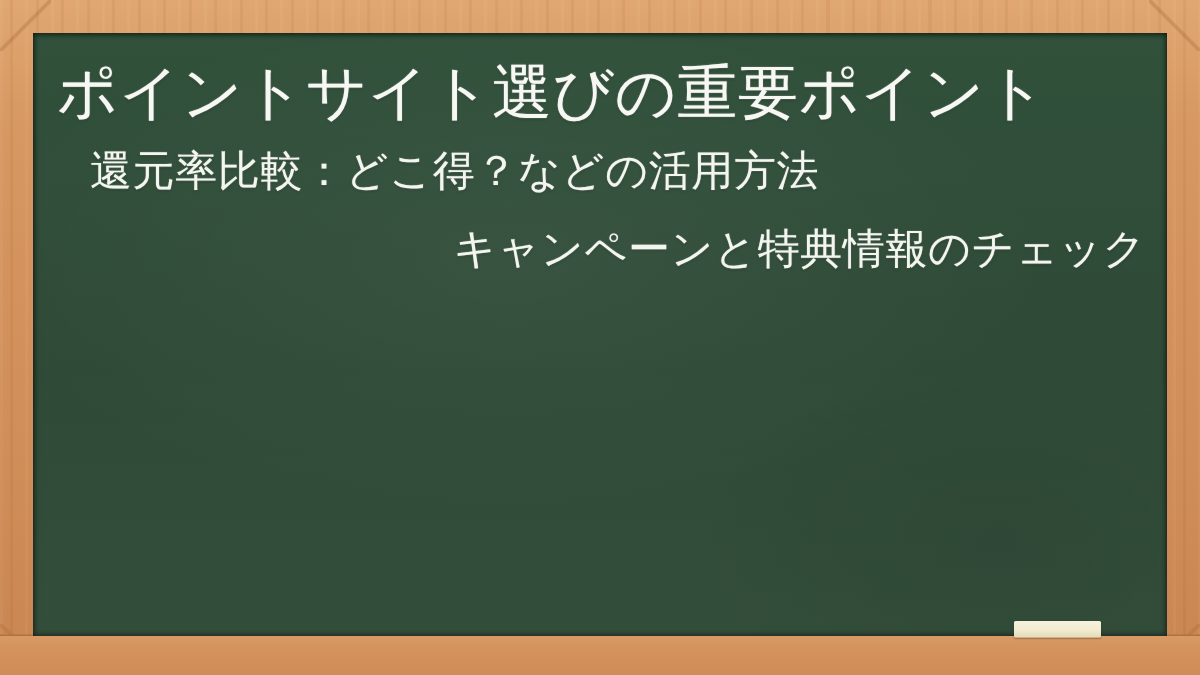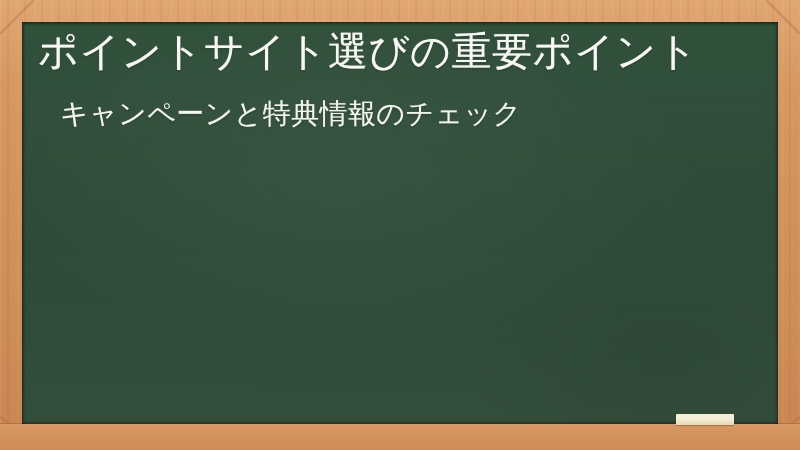--- a/index.html
+++ b/index.html
@@ -89,21 +89,21 @@
     left: 0; right: 0; bottom: 0;
     height: 46%;
     background: linear-gradient(180deg, rgba(225,235,225,0.0) 0%, rgba(225,235,225,0.035) 100%);
     pointer-events: none;
   }
 
   
   .board-title {
     position: absolute;
     left: 16px;
-    top: 6px;
+    top: 17px;
     font-size: 40px;
     line-height: 1.18;
     font-weight: 400;
     letter-spacing: 0.5px;
     color: #f7f8f3;
     text-shadow:
       0 0 1px rgba(255,255,255,0.55),
       0 1px 2px rgba(0,0,0,0.30);
     white-space: nowrap;
   }
@@ -121,21 +121,21 @@
     font-size: 28px;
     line-height: 1.0;
     color: #f3f5ef;
     margin: 0 0 24px 0;
     letter-spacing: 0.4px;
     text-shadow:
       0 0 1px rgba(255,255,255,0.45),
       0 1px 2px rgba(0,0,0,0.28);
     white-space: nowrap;
   }
-  .board-list li:last-child { margin-bottom: 0; }
+  .board-list li:last-child { margin-bottom: 0; text-align: right; }
 
   
   .chalk {
     position: absolute;
     left: 676px;
     top: 414px;
     width: 58px;
     height: 11px;
     border-radius: 1px;
     background: linear-gradient(180deg, #f7f2dd 0%, #f2ebd0 55%, #e4dab8 100%);
@@ -154,20 +154,21 @@
     <div class="miter br"></div>
   </div>
 
   <div class="ledge"></div>
 
   <div class="board">
 
     <div class="board-title">ポイントサイト選びの重要ポイント</div>
 
     <ul class="board-list">
+      <li>還元率比較：どこ得？などの活用方法</li>
       <li>キャンペーンと特典情報のチェック</li>
     </ul>
 
   </div>
 
   <div class="chalk"></div>
 
 </div>
 
 </body></html>

